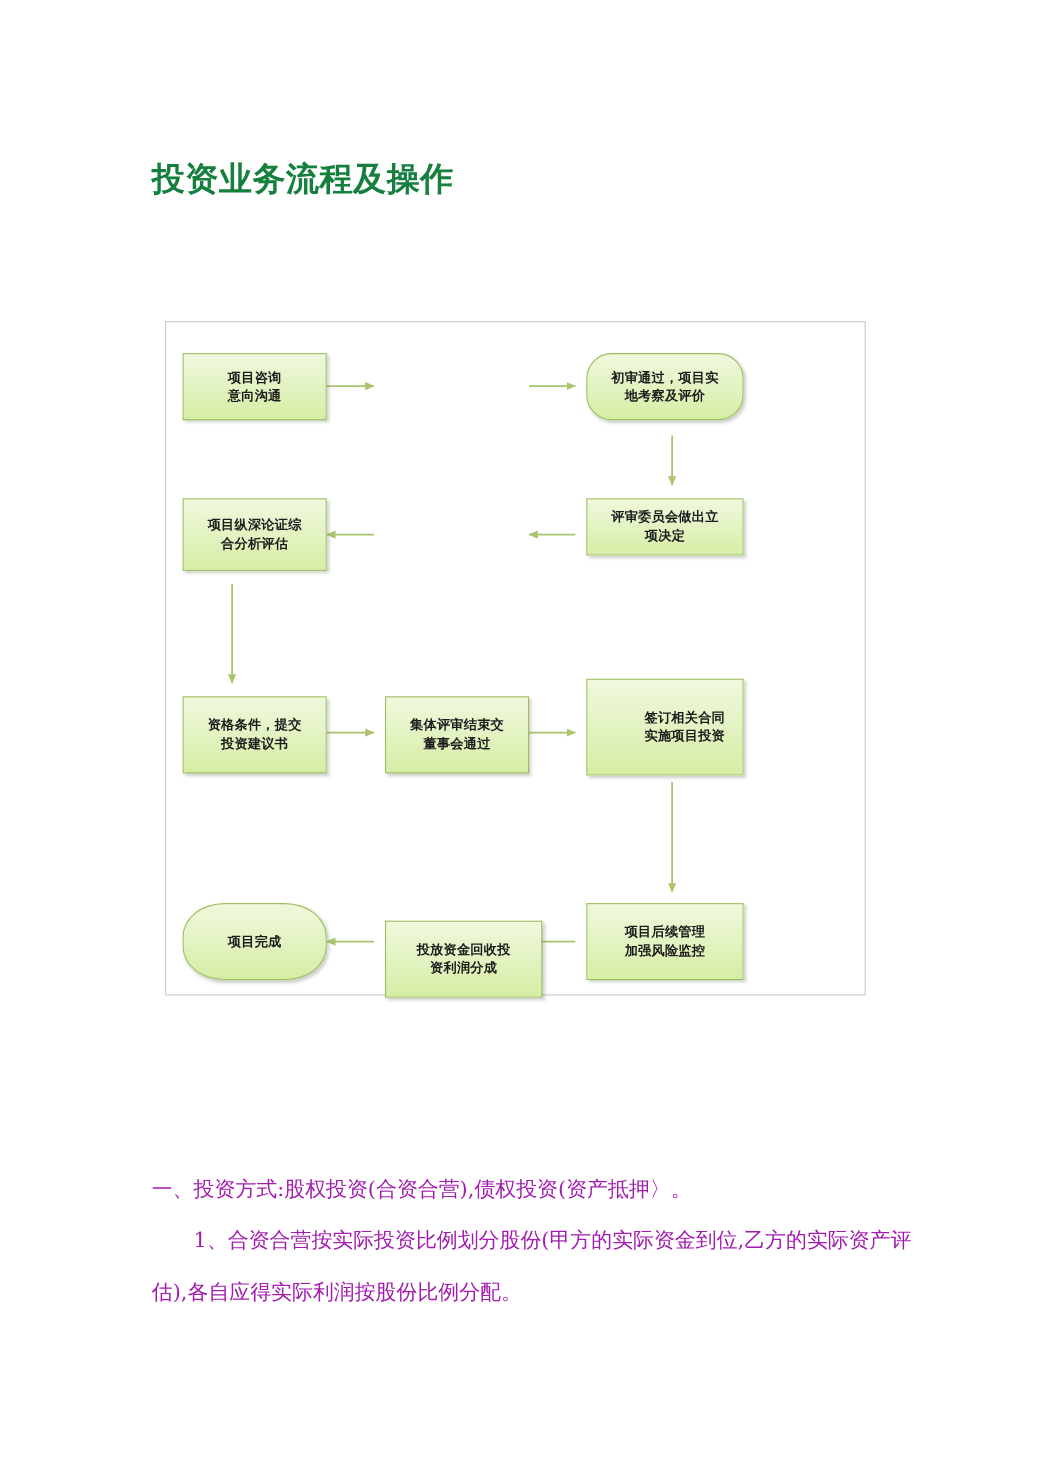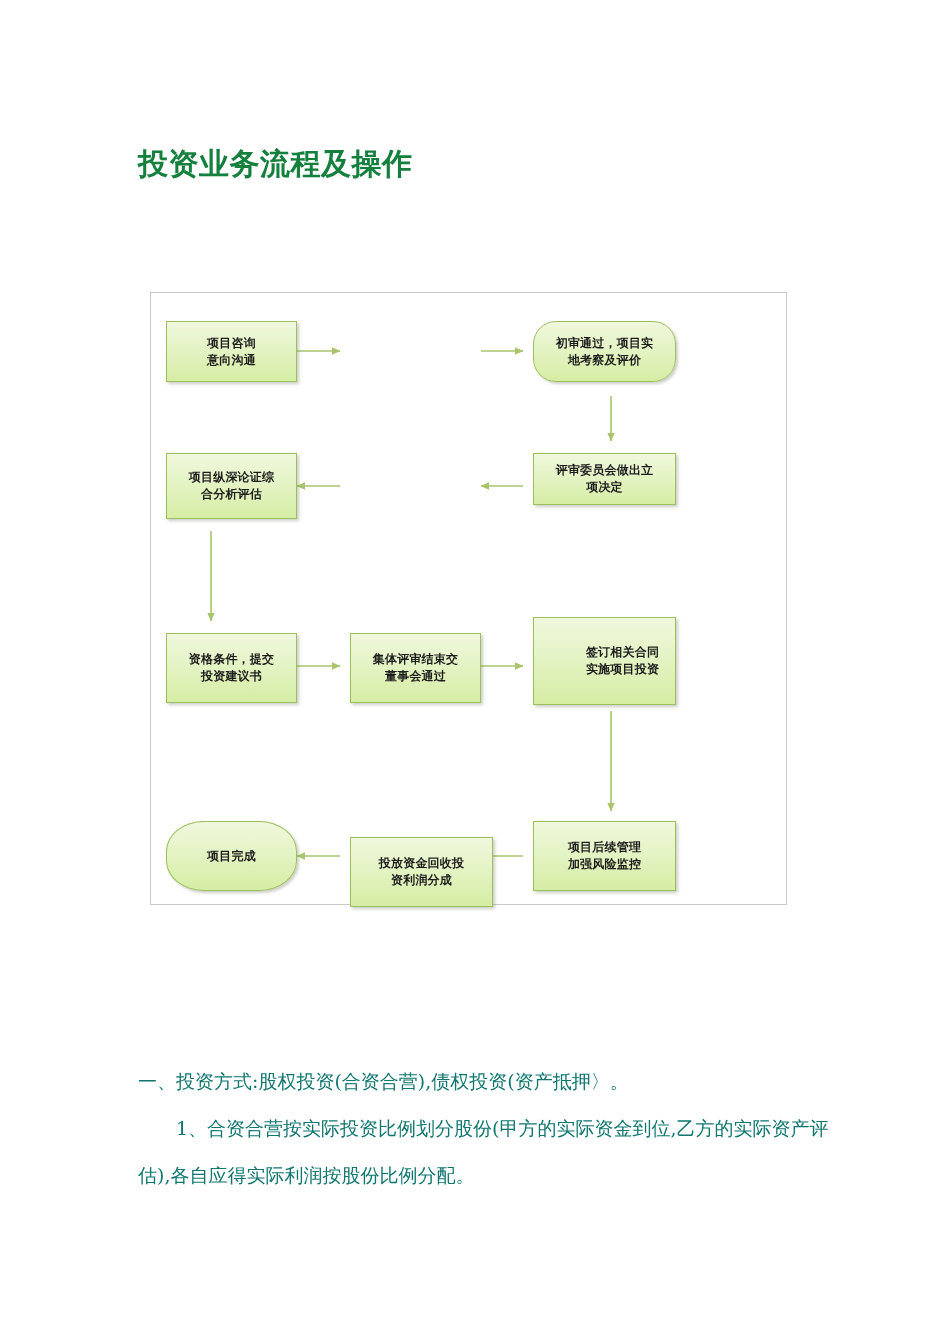--- a/index.html
+++ b/index.html
@@ -85,21 +85,21 @@
 
   
   .body-text {
     position: absolute;
     left: 138px;
     top: 1058px;
     width: 700px;
     font-family: "DejaVu Serif", "Liberation Serif", serif;
     font-size: 19px;
     line-height: 47px;
-    color: #0f766e;
+    color: #a21caf;
   }
   .body-text p {
     margin: 0;
   }
   .p-indent { text-indent: 38px; }
 </style>
 </head>
 <body>
 
 <div class="page">

